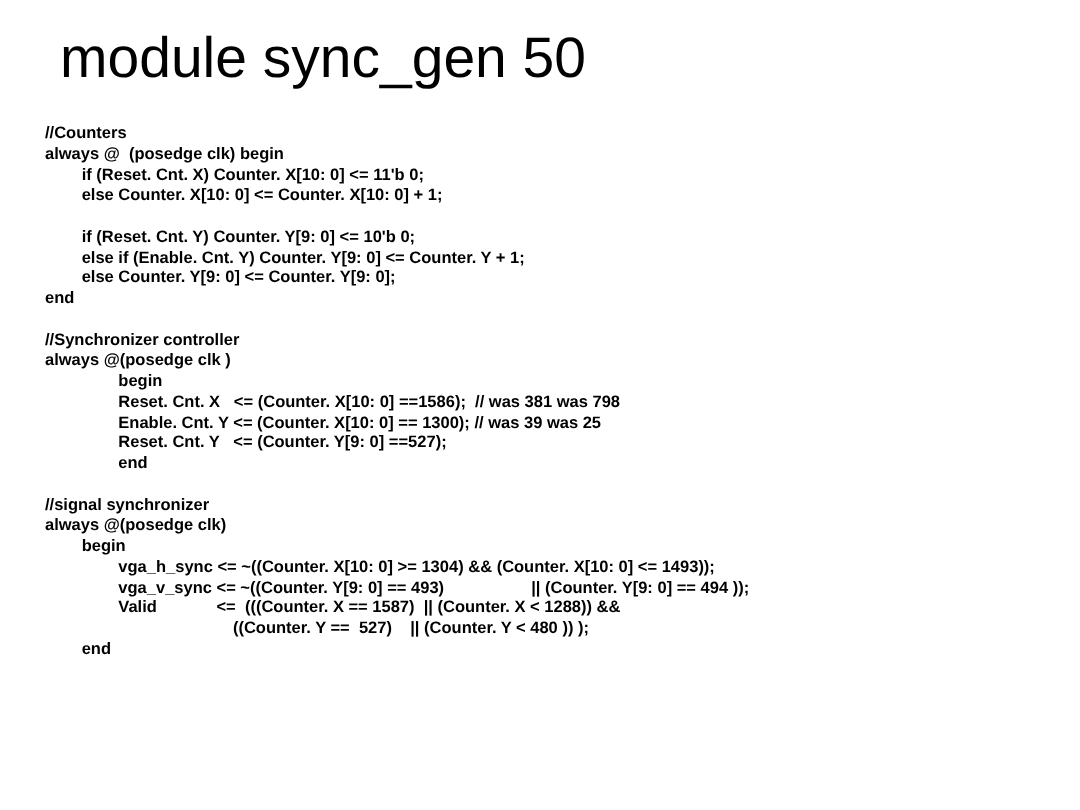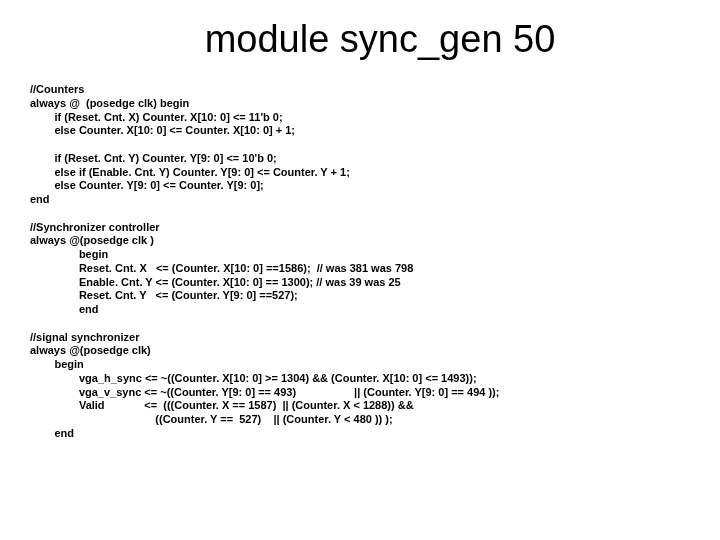--- a/index.html
+++ b/index.html
@@ -7,21 +7,20 @@
     padding: 0;
     width: 720px;
     height: 540px;
     background: #fff;
     font-family: Arial, Helvetica, sans-serif;
     color: #000;
     overflow: hidden;
   }
   .title {
     font-size: 38px;
-    text-align: center;
     margin-top: 18px;
     margin-bottom: 22px;
     font-weight: normal;
     padding-left: 40px;
   }
   .code {
     font-size: 11px;
     font-weight: bold;
     line-height: 1.25;
     white-space: pre;

